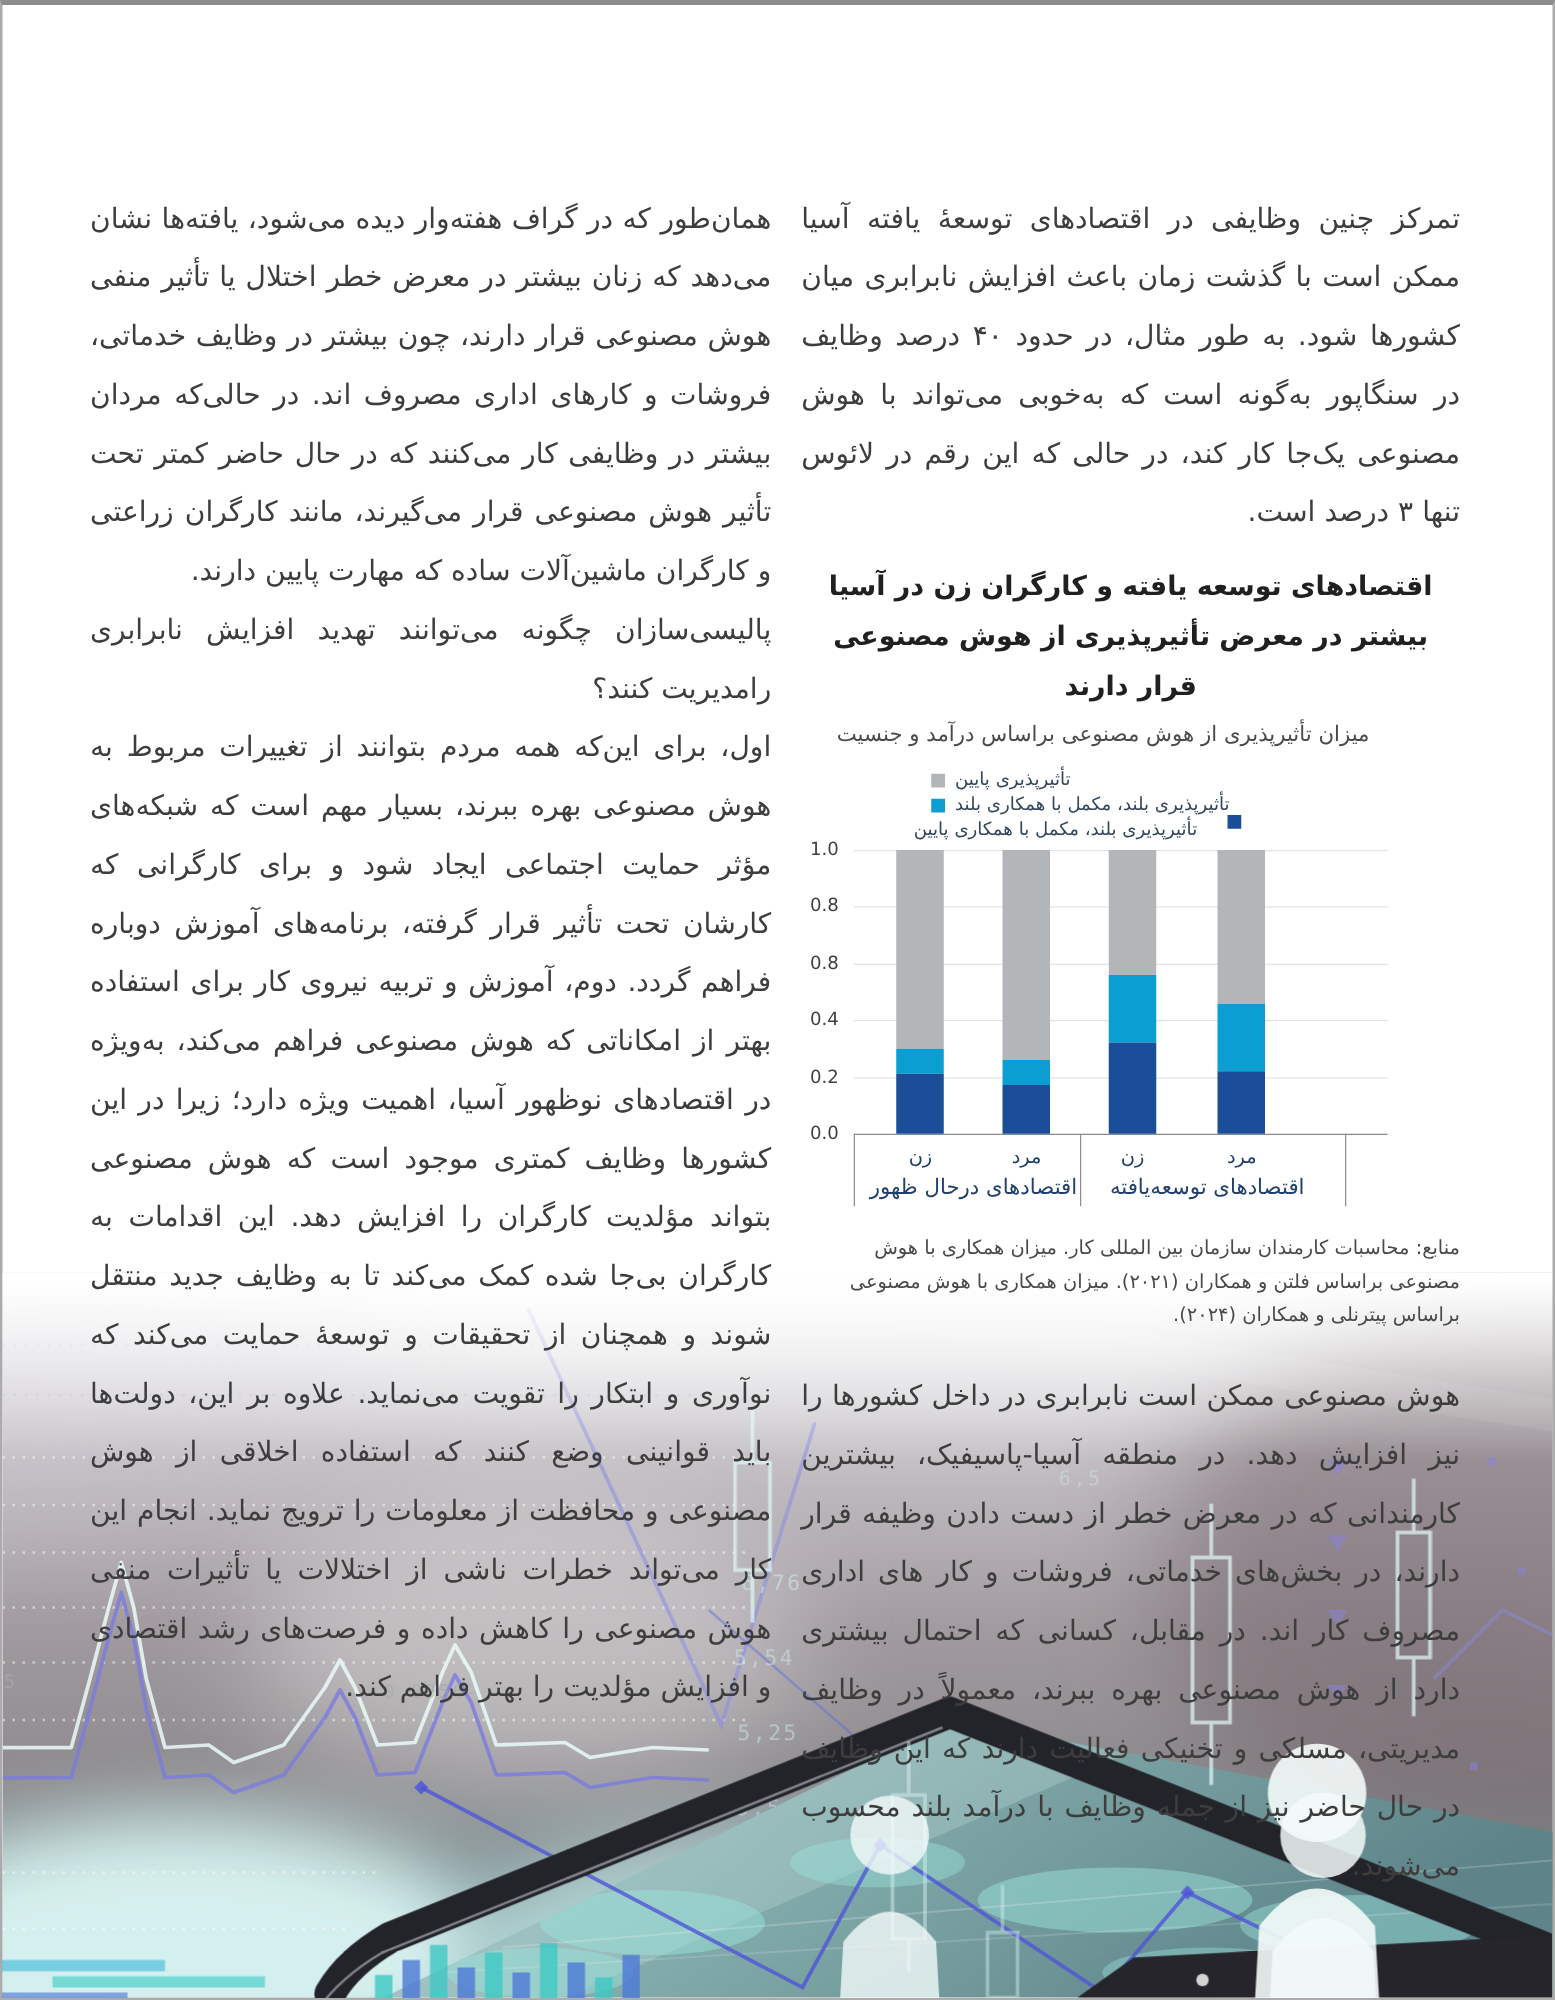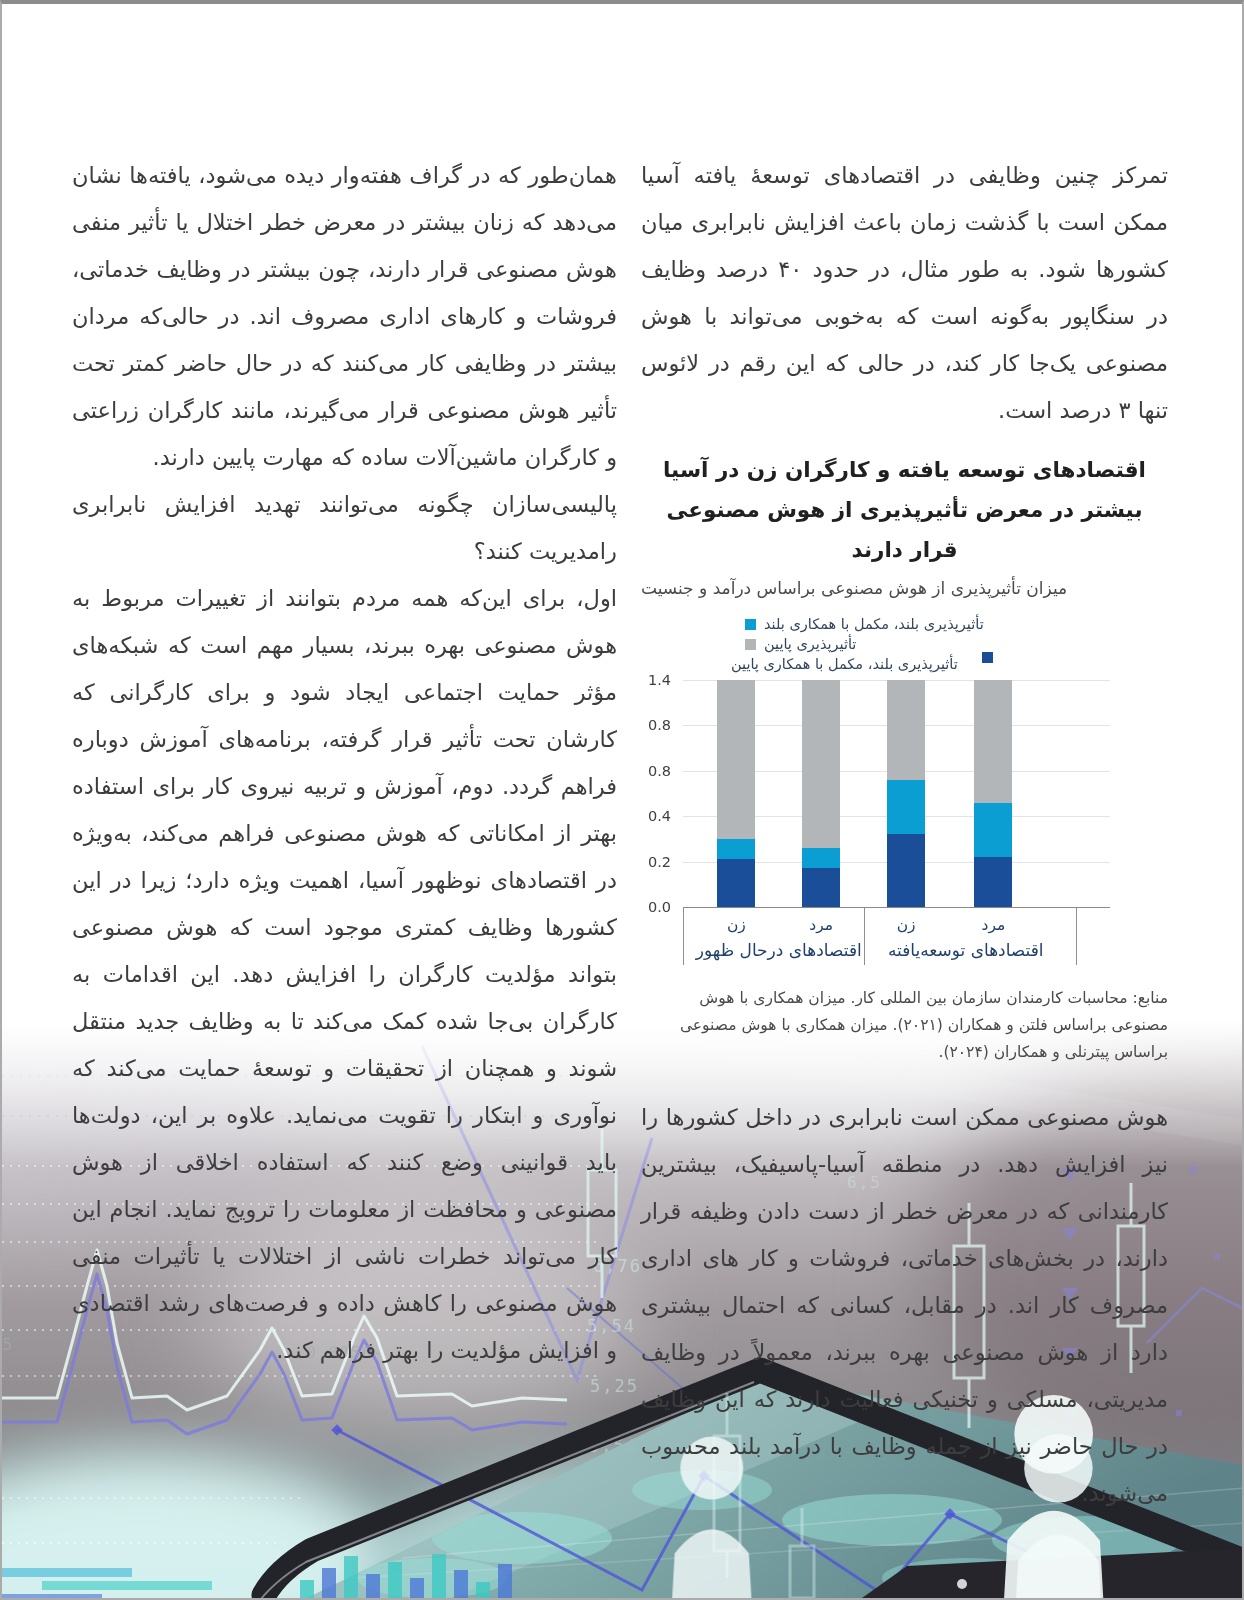--- a/index.html
+++ b/index.html
@@ -21,21 +21,21 @@
     font-size:22.5px;line-height:47px;color:#3d3d3d;text-align:justify;
     margin:0;direction:rtl;
   }
   .subheading{text-align:justify;}
   
   .chart-block{direction:rtl;}
   .chart-title{
     font-size:21.5px;font-weight:bold;color:#202020;line-height:40px;
     text-align:center;margin:16px 0 6px 0;
   }
-  .chart-subtitle{font-size:17px;color:#4a4a4a;text-align:left;margin:0 44px 14px 0;line-height:24px;}
+  .chart-subtitle{font-size:17px;color:#4a4a4a;text-align:center;margin:0 44px 14px 0;line-height:24px;}
   .legend{direction:ltr;padding-left:104px;margin:0 0 6px 0;}
   .legend-row{display:flex;align-items:center;gap:8px;height:20px;font-size:14.5px;color:#32455c;}
   .legend-row.row-shift{margin-left:-14px;gap:24px;}
   .legend-sq{width:11px;height:11px;flex:none;}
   .legend-sq.raised{transform:translateY(-7px);}
   .legend-label{direction:rtl;}
   .plot-wrap{position:relative;direction:ltr;height:227px;}
   .yticks{position:absolute;left:0;top:0;width:36px;height:100%;}
   .ytick{position:absolute;right:6px;transform:translateY(-50%);font-size:14.5px;color:#3f3f3f;}
   .plot{position:absolute;left:42px;right:0;top:0;bottom:0;}
@@ -249,35 +249,35 @@
   <div class="content">
 
     <div class="col col-right">
       <p class="body-text">تمرکز چنین وظایفی در اقتصادهای توسعهٔ یافته آسیا ممکن است با گذشت زمان باعث افزایش نابرابری میان کشورها شود. به طور مثال، در حدود ۴۰ درصد وظایف در سنگاپور به‌گونه است که به‌خوبی می‌تواند با هوش مصنوعی یک‌جا کار کند، در حالی که این رقم در لائوس تنها ۳ درصد است.</p>
 
       <section class="chart-block">
         <h3 class="chart-title">اقتصادهای توسعه یافته و کارگران زن در آسیا بیشتر در معرض تأثیرپذیری از هوش مصنوعی قرار دارند</h3>
         <p class="chart-subtitle">میزان تأثیرپذیری از هوش مصنوعی براساس درآمد و جنسیت</p>
         <div class="legend" id="legend">
             <div class="legend-row">
+              <div class="legend-sq" style="background: rgb(179, 182, 184);"></div>
+              <span class="legend-label" dir="rtl">تأثیرپذیری پایین</span>
+            </div>
+            <div class="legend-row">
               <div class="legend-sq" style="background: rgb(10, 158, 211);"></div>
               <span class="legend-label" dir="rtl">تأثیرپذیری بلند، مکمل با همکاری بلند</span>
-            </div>
-            <div class="legend-row">
-              <div class="legend-sq" style="background: rgb(179, 182, 184);"></div>
-              <span class="legend-label" dir="rtl">تأثیرپذیری پایین</span>
             </div>
             <div class="legend-row row-shift">
               <span class="legend-label" dir="rtl">تأثیرپذیری بلند، مکمل با همکاری پایین</span>
               <div class="legend-sq raised" style="background: rgb(26, 78, 152);"></div>
             </div>
           </div>
         <div class="plot-wrap">
           <div class="yticks" id="yticks">
-              <div class="ytick" style="top: 0%;">1.4</div>
+              <div class="ytick" style="top: 0%;">1.0</div>
               <div class="ytick" style="top: 20%;">0.8</div>
               <div class="ytick" style="top: 40%;">0.8</div>
               <div class="ytick" style="top: 60%; text-align: right;">0.4</div>
               <div class="ytick" style="top: 80%;">0.2</div>
               <div class="ytick" style="top: 100%;">0.0</div>
             </div>
           <div class="plot" id="plot">
               <div class="gridline" style="top: 0%;"></div>
               <div class="gridline" style="top: 20%;"></div>
               <div class="gridline" style="top: 40%;"></div>

